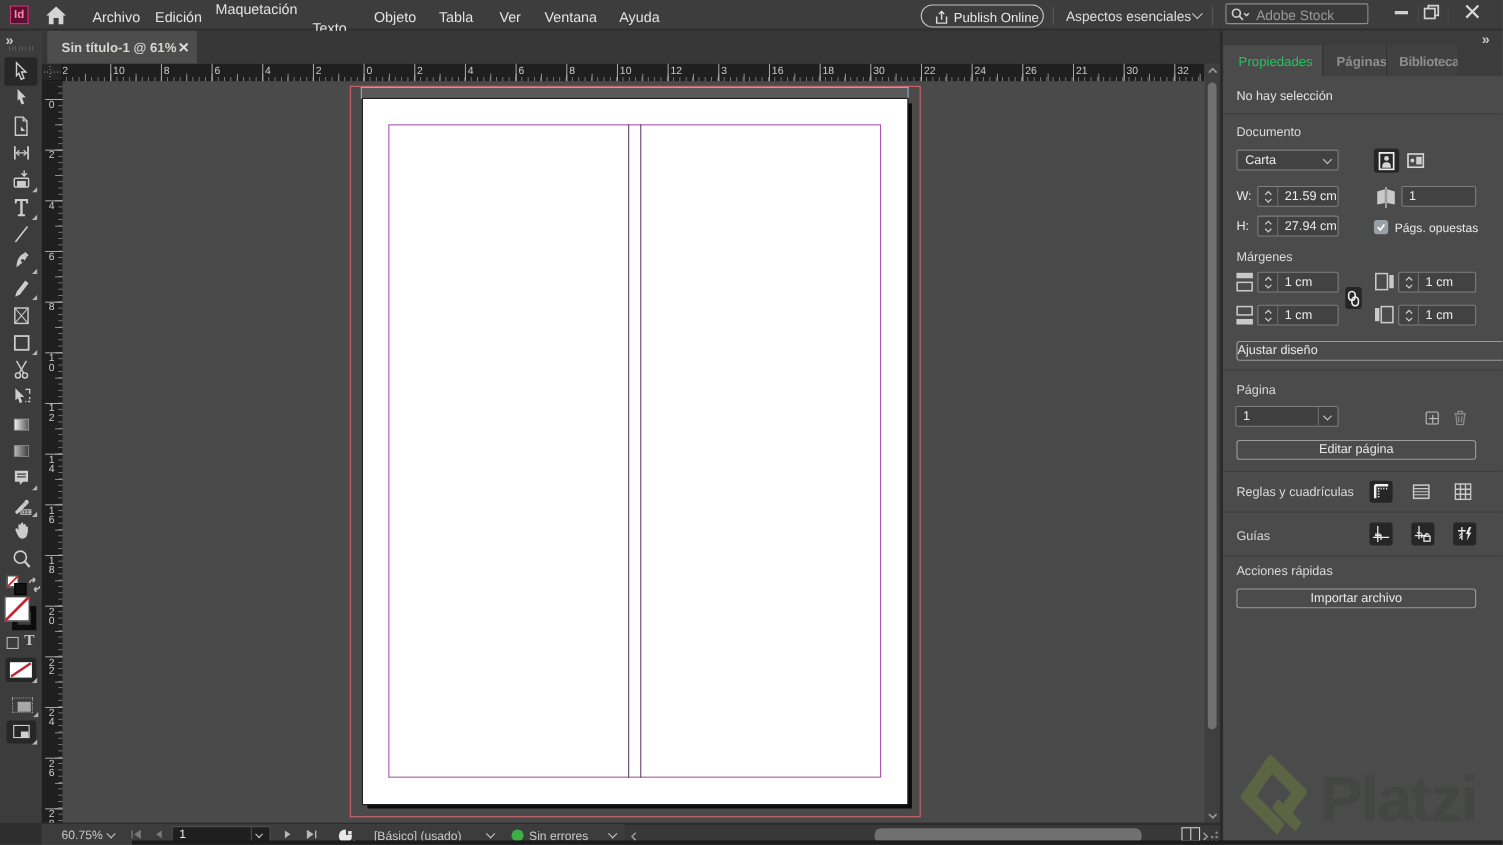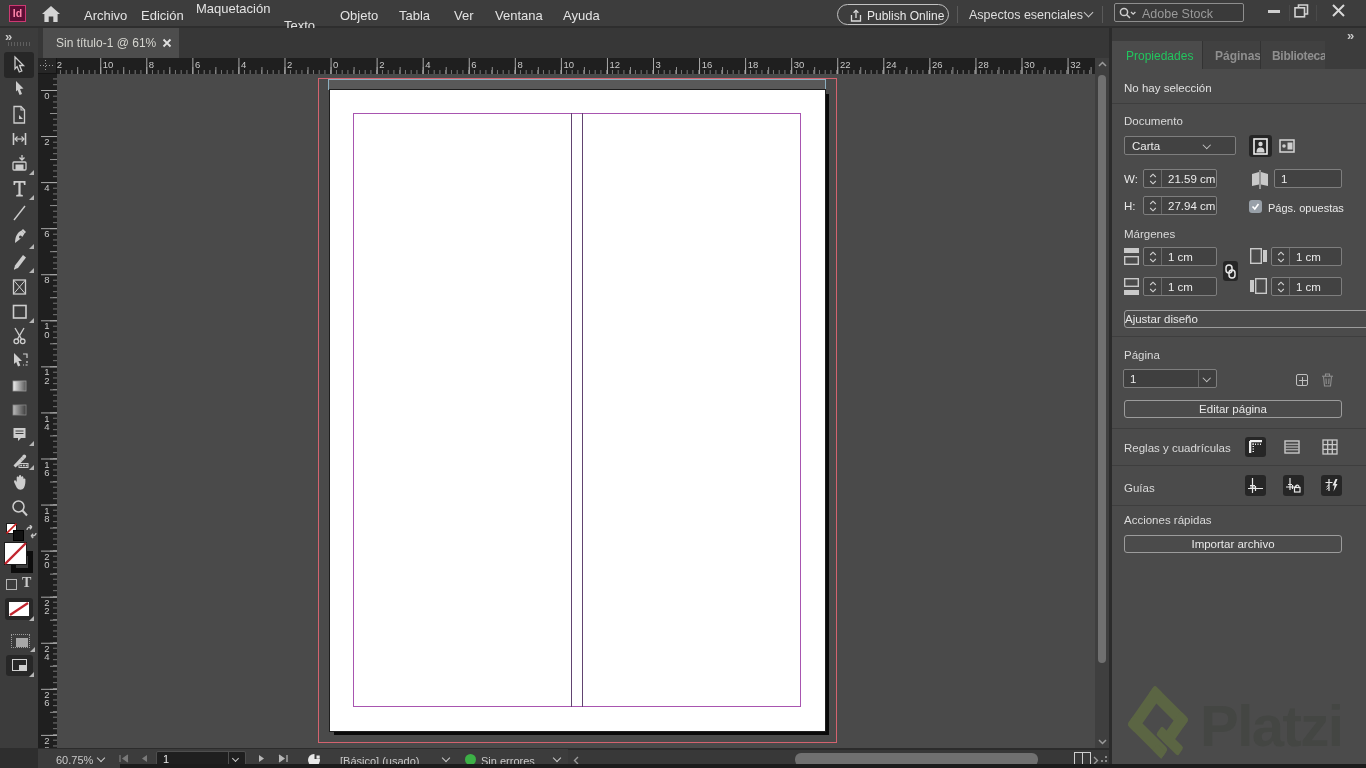--- a/index.html
+++ b/index.html
@@ -48,21 +48,21 @@
       <path d="M4.5 3.5 L4.5 1 L13.5 1 L13.5 10 L11 10" fill="none" stroke="#d2d2d2" stroke-width="1.6"></path>
       <rect x="1" y="3.8" width="9.5" height="9" fill="#3d3d3d" stroke="#d2d2d2" stroke-width="1.6"></rect>
     </svg>
 <div class="ab" style="left:1316px;top:5px;width:1px;height:16px;background:#4a4a4a"></div>
 <svg class="ab" style="left:1331px;top:3px" width="15" height="15" viewBox="0 0 15 15">
       <path d="M2 2 L13 13 M13 2 L2 13" stroke="#d8d8d8" stroke-width="2"></path>
     </svg>
 </div>
 <div class="ab" style="left:38px;top:28px;width:1071px;height:30px;background:#373737">
 <div class="ab" style="left:5px;top:0;width:136px;height:30px;background:#4d4d4d"></div>
-<div class="ab" style="left:18px;top:8px;font-size:12px;font-weight:normal;color:#d6d6d0">Sin título-1 @ 61%</div>
+<div class="ab" style="left:18px;top:8px;font-size:12px;font-weight:bold;color:#d6d6d0">Sin título-1 @ 61%</div>
 <svg class="ab" style="left:124px;top:10px" width="10" height="10" viewBox="0 0 10 10">
       <path d="M1.5 1.5 L8.5 8.5 M8.5 1.5 L1.5 8.5" stroke="#e0e0e0" stroke-width="1.8"></path>
     </svg>
 </div>
 <div class="ab" style="left:0;top:28px;width:38px;height:720px;background:#3c3c3c">
 <div class="ab" style="left:5px;top:1px;font-size:13px;font-weight:bold;color:#c9c9c9;letter-spacing:-2px">»</div>
 <div class="ab" style="left:8px;top:14px;width:22px;height:4px;background:repeating-linear-gradient(90deg,#5f5f5f 0 1px,transparent 1px 3px)"></div>
 <div class="ab" style="left:4px;top:24px;width:30px;height:26px;background:#272727;border-radius:3px"></div>
     <svg class="ab" style="left:10px;top:26px" width="19" height="24" viewBox="0 0 19 24">
       <path d="M5 3 L13.5 11.5 L9.6 11.5 L11.8 17 L9.3 18 L7.1 12.6 L5 14.8 Z" fill="none" stroke="#cdcdcd" stroke-width="1.3"></path>
@@ -233,21 +233,21 @@
 <div class="ab" style="left:460.4px;top:1px;font-size:9.5px;color:#c9c9c9">8</div>
 <div class="ab" style="left:506.5px;top:1px;font-size:9.5px;color:#c9c9c9">10</div>
 <div class="ab" style="left:552.5px;top:1px;font-size:9.5px;color:#c9c9c9">12</div>
 <div class="ab" style="left:598.6px;top:1px;font-size:9.5px;color:#c9c9c9">3</div>
 <div class="ab" style="left:644.7px;top:1px;font-size:9.5px;color:#c9c9c9">16</div>
 <div class="ab" style="left:690.7px;top:1px;font-size:9.5px;color:#c9c9c9">18</div>
 <div class="ab" style="left:736.8px;top:1px;font-size:9.5px;color:#c9c9c9">30</div>
 <div class="ab" style="left:782.9px;top:1px;font-size:9.5px;color:#c9c9c9">22</div>
 <div class="ab" style="left:828.9px;top:1px;font-size:9.5px;color:#c9c9c9">24</div>
 <div class="ab" style="left:875.0px;top:1px;font-size:9.5px;color:#c9c9c9">26</div>
-<div class="ab" style="left:921.1px;top:1px;font-size:9.5px;color:#c9c9c9">28</div>
+<div class="ab" style="left:921.1px;top:1px;font-size:9.5px;color:#c9c9c9">21</div>
 <div class="ab" style="left:967.1px;top:1px;font-size:9.5px;color:#c9c9c9">30</div>
 <div class="ab" style="left:1013.2px;top:1px;font-size:9.5px;color:#c9c9c9">32</div>
 </div>
 <div class="ab" style="left:38px;top:74px;width:19px;height:674px;background-color:#1f1f1f;background-image:linear-gradient(180deg,#aaa 0 1px,transparent 1px),linear-gradient(180deg,#909090 0 1px,transparent 1px),linear-gradient(180deg,#7a7a7a 0 1px,transparent 1px);background-size:16px 46.070px,7px 23.035px,4px 5.759px;background-repeat:repeat-y;background-position:right 16.00px,right 16.00px,right 4.48px">
 <div class="ab" style="left:5px;top:18.0px;font-size:9.5px;line-height:8.5px;color:#c9c9c9;text-align:center;width:8px">0</div>
 <div class="ab" style="left:5px;top:64.1px;font-size:9.5px;line-height:8.5px;color:#c9c9c9;text-align:center;width:8px">2</div>
 <div class="ab" style="left:5px;top:110.1px;font-size:9.5px;line-height:8.5px;color:#c9c9c9;text-align:center;width:8px">4</div>
 <div class="ab" style="left:5px;top:156.2px;font-size:9.5px;line-height:8.5px;color:#c9c9c9;text-align:center;width:8px">6</div>
 <div class="ab" style="left:5px;top:202.3px;font-size:9.5px;line-height:8.5px;color:#c9c9c9;text-align:center;width:8px">8</div>
 <div class="ab" style="left:5px;top:248.3px;font-size:9.5px;line-height:8.5px;color:#c9c9c9;text-align:center;width:8px">1<br>0</div>
@@ -342,21 +342,21 @@
 <div class="ab" style="left:14px;top:8px;font-size:12px;font-weight:normal;color:#22c55e">Propiedades</div>
 <div class="ab" style="left:90px;top:0;width:58px;height:28px;background:#414141;border-left:1px solid #333"></div>
 <div class="ab" style="left:103px;top:8px;font-size:12px;font-weight:bold;color:#8f8f8f">Páginas</div>
 <div class="ab" style="left:148px;top:0;width:65px;height:28px;background:#414141;border-left:1px solid #333;overflow:hidden">
         <div class="ab" style="left:11px;top:8px;font-size:12px;font-weight:bold;color:#8f8f8f;white-space:nowrap;letter-spacing:-0.3px">Bibliotecas</div>
       </div>
 </div>
 <div class="ab" style="left:12px;top:54px;font-size:11.5px;color:#e0e0e0">No hay selección</div>
 <div class="ab" style="left:0;top:75px;width:254px;height:1px;background:#3e3e3e"></div>
 <div class="ab" style="left:12px;top:87px;font-size:11.5px;color:#dadada">Documento</div>
-<div class="ab" style="left:12px;top:108px;width:112px;height:19px;background:#424242;border:1px solid #7e7e7e;border-radius:2px">
+<div class="ab" style="left:12px;top:108px;width:93px;height:19px;background:#424242;border:1px solid #7e7e7e;border-radius:2px">
 <div class="ab" style="left:7px;top:2.5px;font-size:11.5px;color:#ececec">Carta</div>
 <span class="chv ab" style="left:79px;top:5px;width:5.5px;height:5.5px"></span>
     </div>
 <div class="ab" style="left:137px;top:107px;width:23px;height:22px;background:#262626;border-radius:3px"></div>
 <svg class="ab" style="left:141px;top:110px" width="15" height="17" viewBox="0 0 15 17">
       <rect x="1" y="1" width="13" height="15" fill="none" stroke="#f0f0f0" stroke-width="1.6"></rect>
       <circle cx="7.5" cy="6" r="2.2" fill="#d6d6d6"></circle>
       <path d="M3.5 14.5 C3.5 10.5 5 9.5 7.5 9.5 C10 9.5 11.5 10.5 11.5 14.5 Z" fill="#d6d6d6"></path>
     </svg>
 <svg class="ab" style="left:167px;top:110px" width="16" height="16" viewBox="0 0 16 16">

